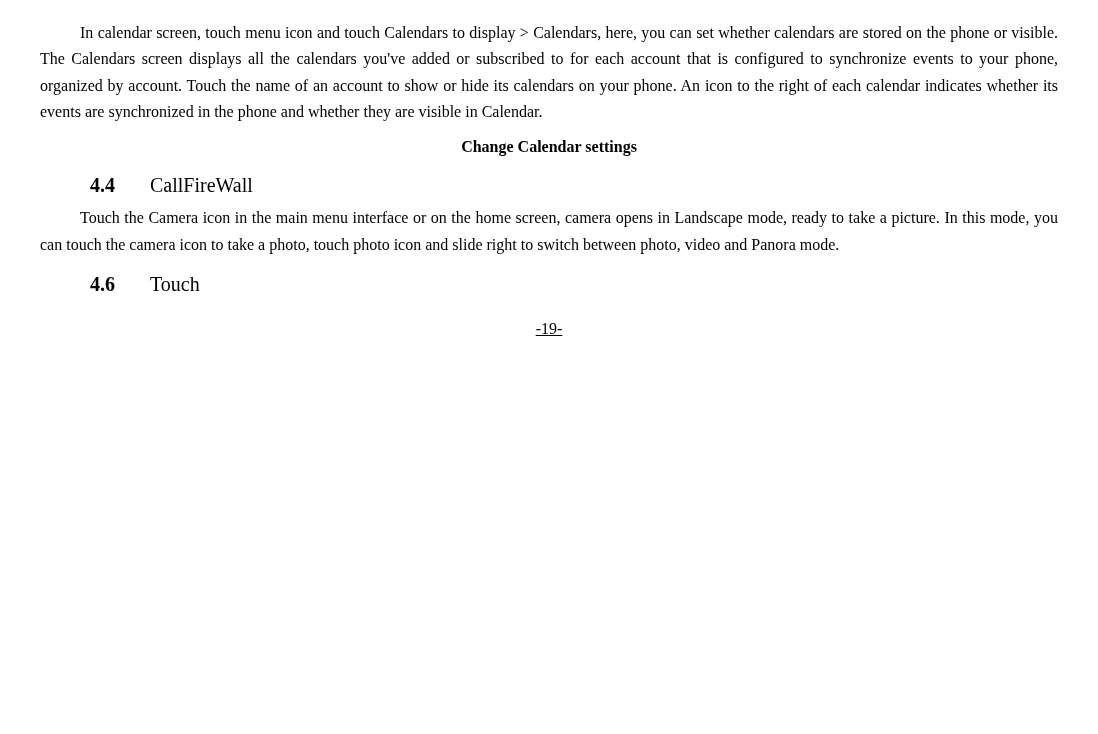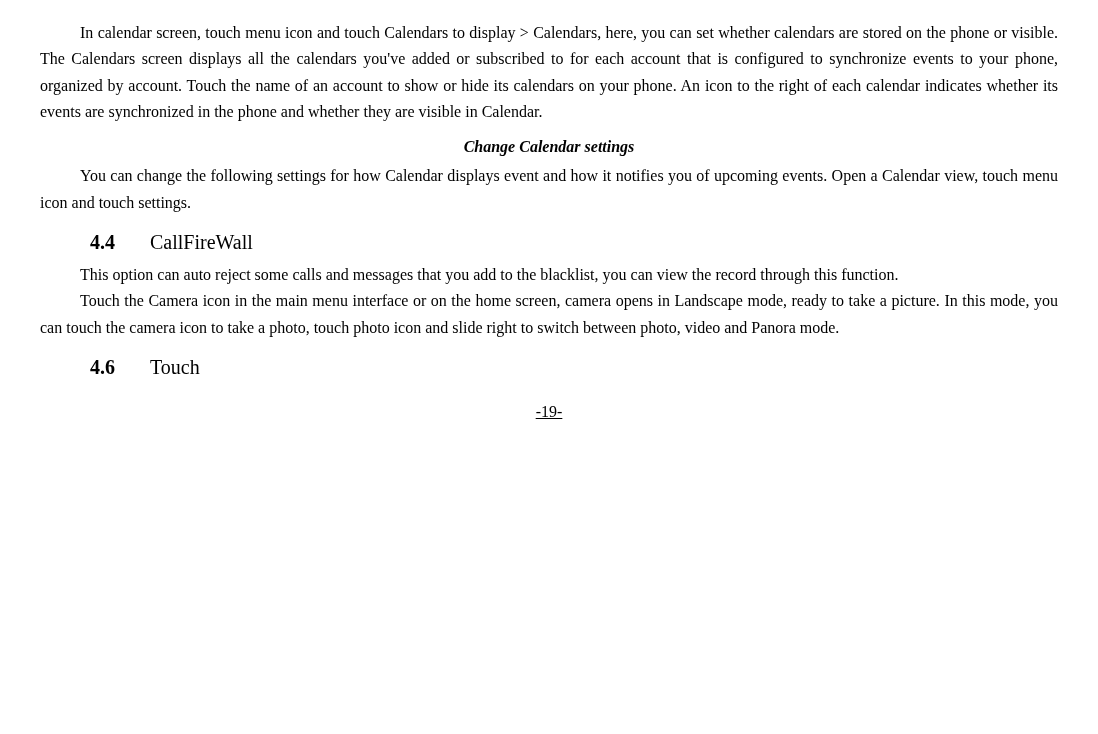--- a/index.html
+++ b/index.html
@@ -33,21 +33,20 @@
     .section-heading {
       text-align: center;
       font-weight: bold;
       margin: 8px 0 4px 0;
       font-size: 16px;
     }
 
     .bold-heading {
       font-weight: bold;
       font-size: 16px;
-      font-style: italic;
     }
 
     .italic-note {
       font-style: italic;
       text-indent: 2.5em;
       display: block;
       margin-bottom: 2px;
     }
 
     .page-number {
@@ -78,28 +77,26 @@
 <body>
 
 <div class="page-content">
 
   <p class="paragraph">In calendar screen, touch menu icon and touch Calendars to display &gt; Calendars, here, you can set whether calendars are stored on the phone or visible. The Calendars screen displays all the calendars you've added or subscribed to for each account that is configured to synchronize events to your phone, organized by account. Touch the name of an account to show or hide its calendars on your phone. An icon to the right of each calendar indicates whether its events are synchronized in the phone and whether they are visible in Calendar.</p>
 
   <p class="section-heading">
     <span class="bold-heading">Change Calendar settings</span>
   </p>
 
-  <p class="paragraph">You can change the following settings for how Calendar displays event and how it notifies you of upcoming events. Open a Calendar view, touch menu icon and touch settings.</p>
 
   <div class="numbered-section">
     <span class="num">4.4</span>
     <span class="title">CallFireWall</span>
   </div>
 
-  <p class="paragraph">This option can auto reject some calls and messages that you add to the blacklist, you can view the record through this function.</p>
 
 
   <p class="paragraph">Touch the Camera icon in the main menu interface or on the home screen, camera opens in Landscape mode, ready to take a picture. In this mode, you can touch the camera icon to take a photo, touch photo icon and slide right to switch between photo, video and Panora mode.</p>
 
 
   <div class="numbered-section">
     <span class="num">4.6</span>
     <span class="title">Touch</span>
   </div>
 

